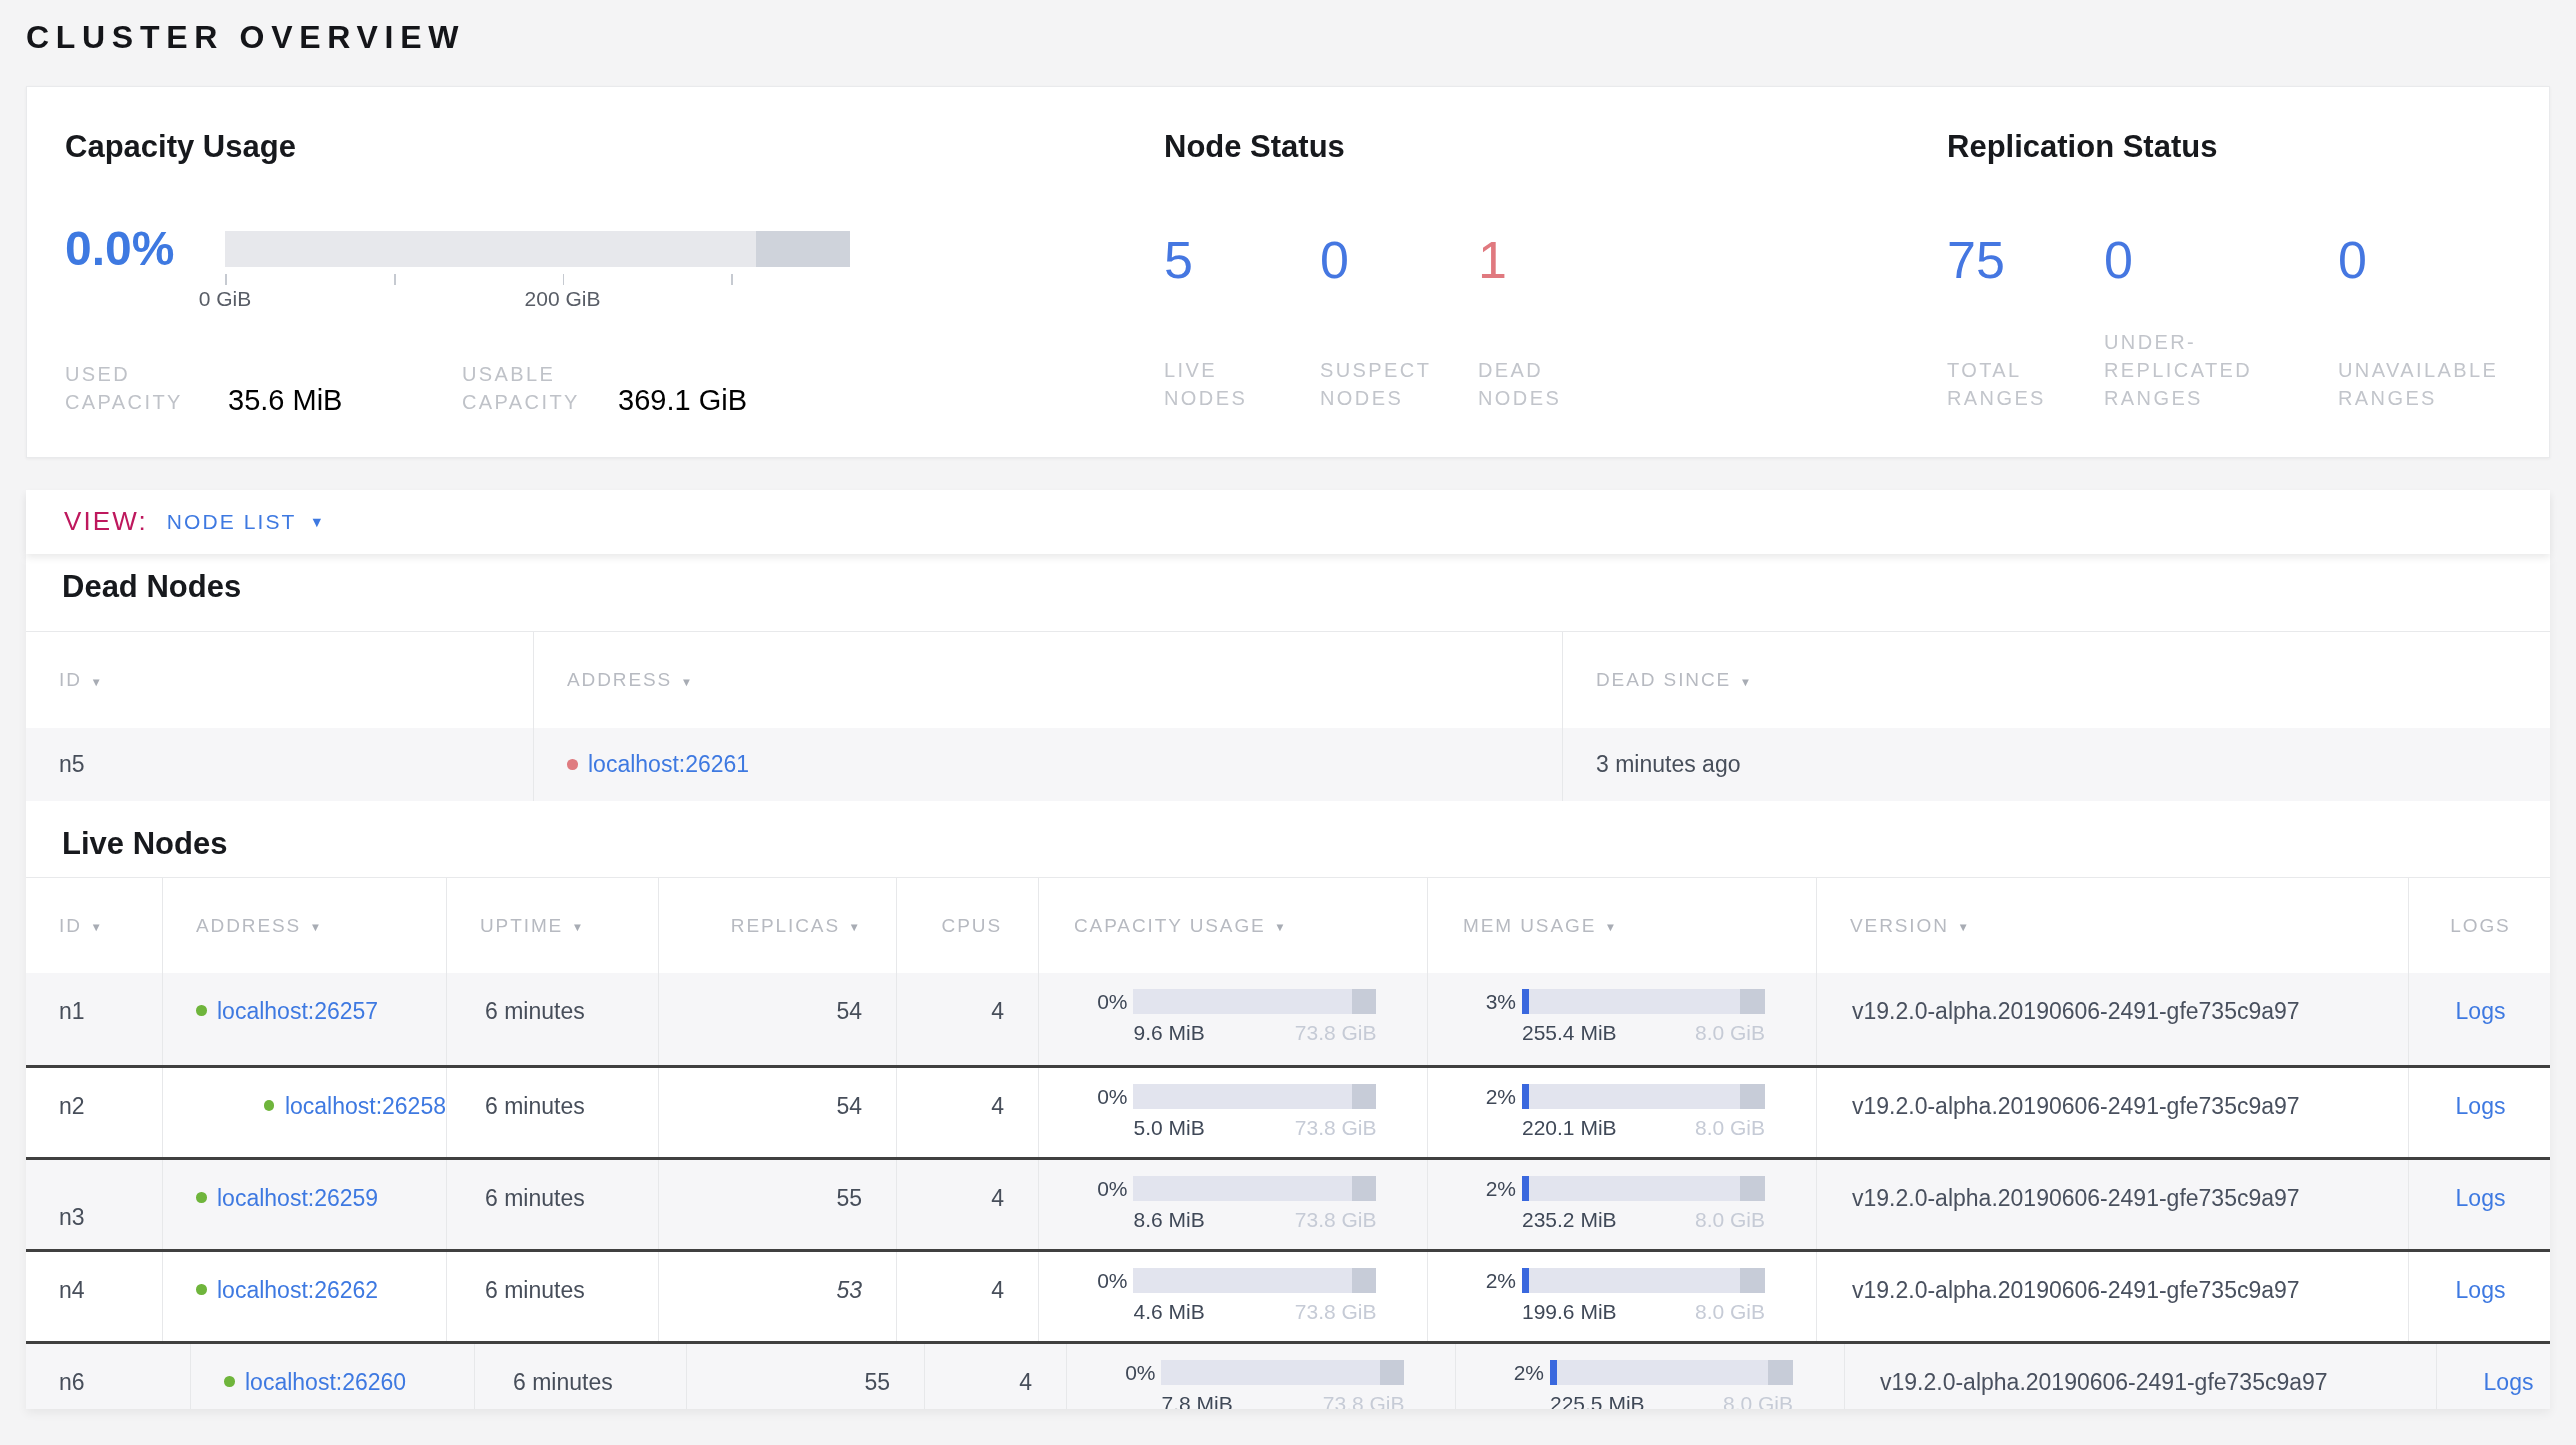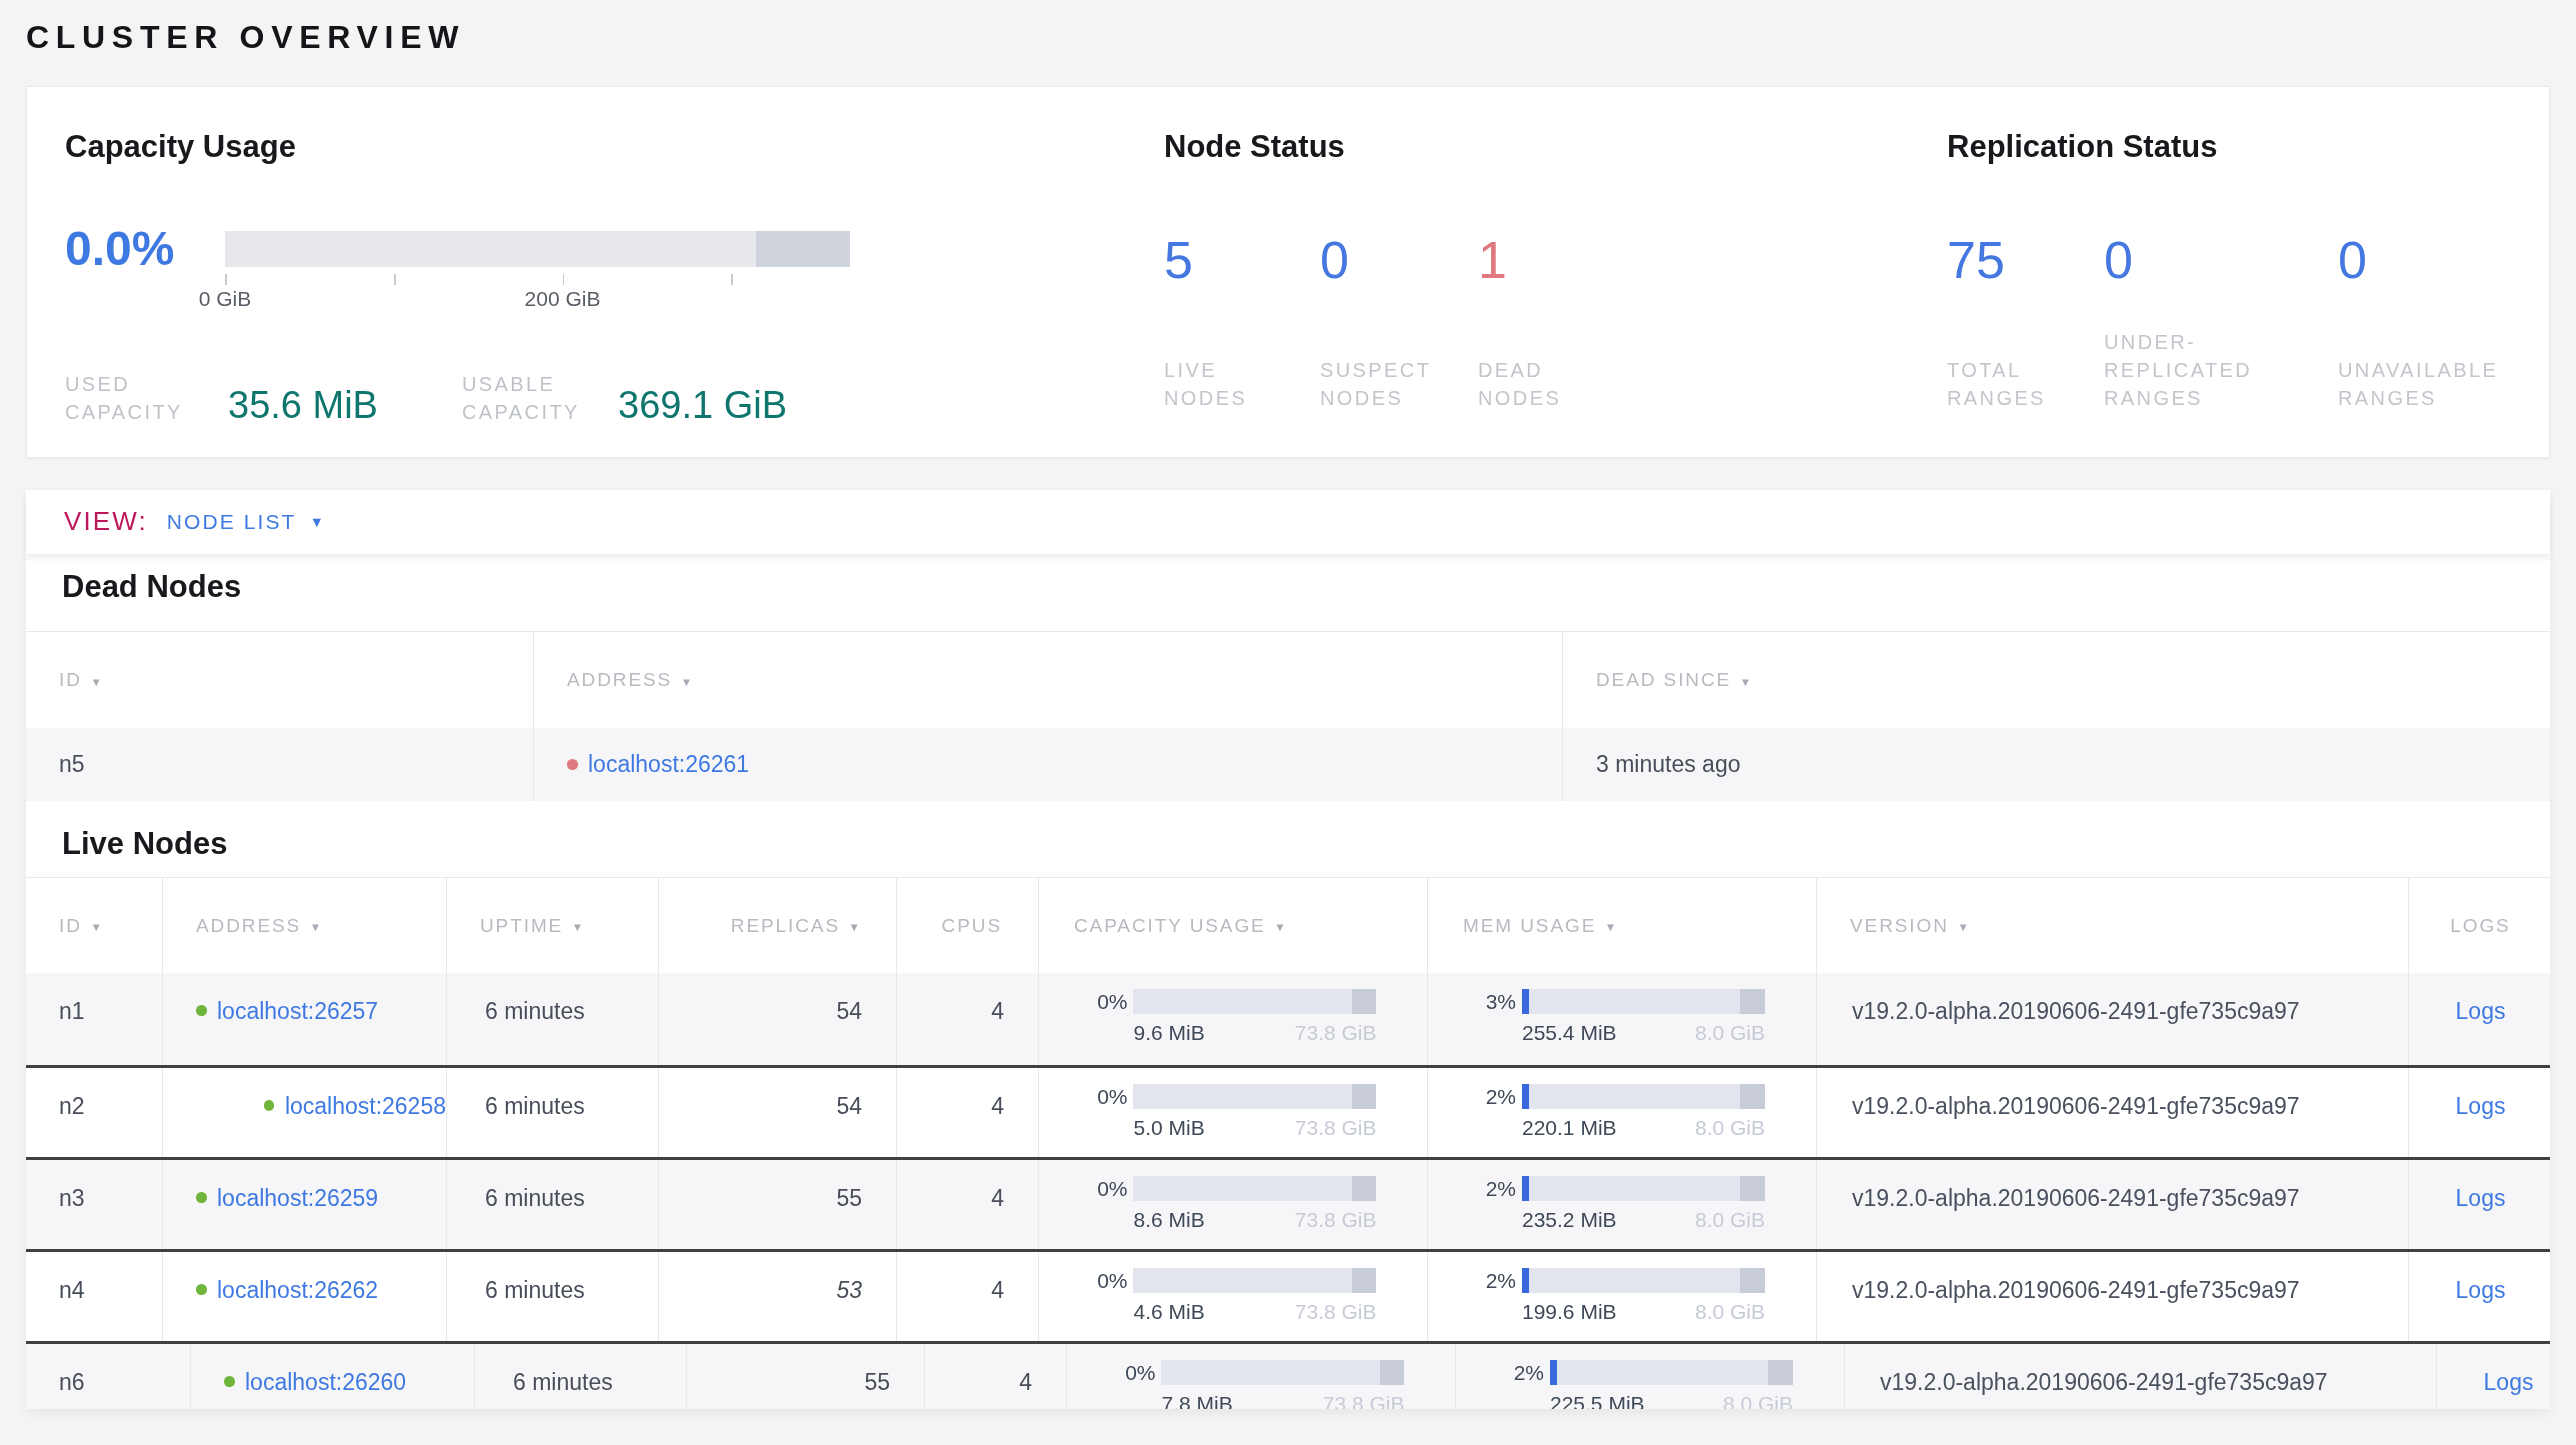--- a/index.html
+++ b/index.html
@@ -31,21 +31,21 @@
   .gauge-tick { position:absolute; top:1.9px; width:1.9px; height:10.5px; background:#c6cad1; }
   .gauge-ticklabels { margin-left:160px; width:625px; position:relative; height:27px; margin-top:1.9px; }
   .gauge-ticklabel { position:absolute; transform:translateX(-50%); font-size:21px; color:#585d66; white-space:nowrap; }
 
   .cap-stats { margin-top:42px; display:flex; }
   .cap-stat { display:flex; align-items:flex-end; }
   .cap-stat.first { width:397px; }
   .cap-label { font-size:20px; line-height:28px; letter-spacing:2.4px; color:#bfc2c8; }
   .cap-stat.first .cap-label { width:163px; }
   .cap-stat.second .cap-label { width:156px; }
-  .cap-value { font-size:38px; color:#0f766e; margin-bottom:-1px; white-space:nowrap;margin-top:28px; }
+  .cap-value { font-size:29px; color:#000000; margin-bottom:-1px; white-space:nowrap;margin-top:28px; }
 
   
   .stats-row { display:flex; margin-top:69px; height:178px; }
   .stat { display:flex; flex-direction:column; flex:none; }
   .stat-value { font-size:52px; line-height:53px; }
   .stat-value.blue { color:#4577e1; }
   .stat-value.red { color:#e0797f; }
   .stat-label { margin-top:auto; font-size:20px; line-height:28px; letter-spacing:2.4px; color:#c2c5cb; }
 
   
@@ -380,21 +380,21 @@
             </div>
           </div>
           <div class="td al-left bl pt-cell" data-name="cell-version" style="width: 592px;">
             <span data-name="cell-text">v19.2.0-alpha.20190606-2491-gfe735c9a97</span>
           </div>
           <div class="td al-center bl pt-cell" data-name="cell-logs" style="width: 144px;">
             <a class="cell-link" data-name="logs-link">Logs</a>
           </div>
         </div>
         <div class="trow tr odd" data-name="table-row" style="height: 92px;">
-          <div class="td al-left pt-cell" data-name="cell-id" style="width: 136px;">
+          <div class="td al-left pt-cell" data-name="cell-id" style="width: 136px; align-items: center;">
             <span data-name="cell-text">n3</span>
           </div>
           <div class="td al-left bl pt-cell" data-name="cell-address" style="width: 284px;">
             <span class="dot live" data-name="live-node-dot"></span>
             <a class="cell-link" data-name="address-link">localhost:26259</a>
           </div>
           <div class="td al-left bl pt-cell" data-name="cell-uptime" style="width: 212px;">
             <span data-name="cell-text">6 minutes</span>
           </div>
           <div class="td al-right bl pt-cell" data-name="cell-replicas" style="width: 238px;">

